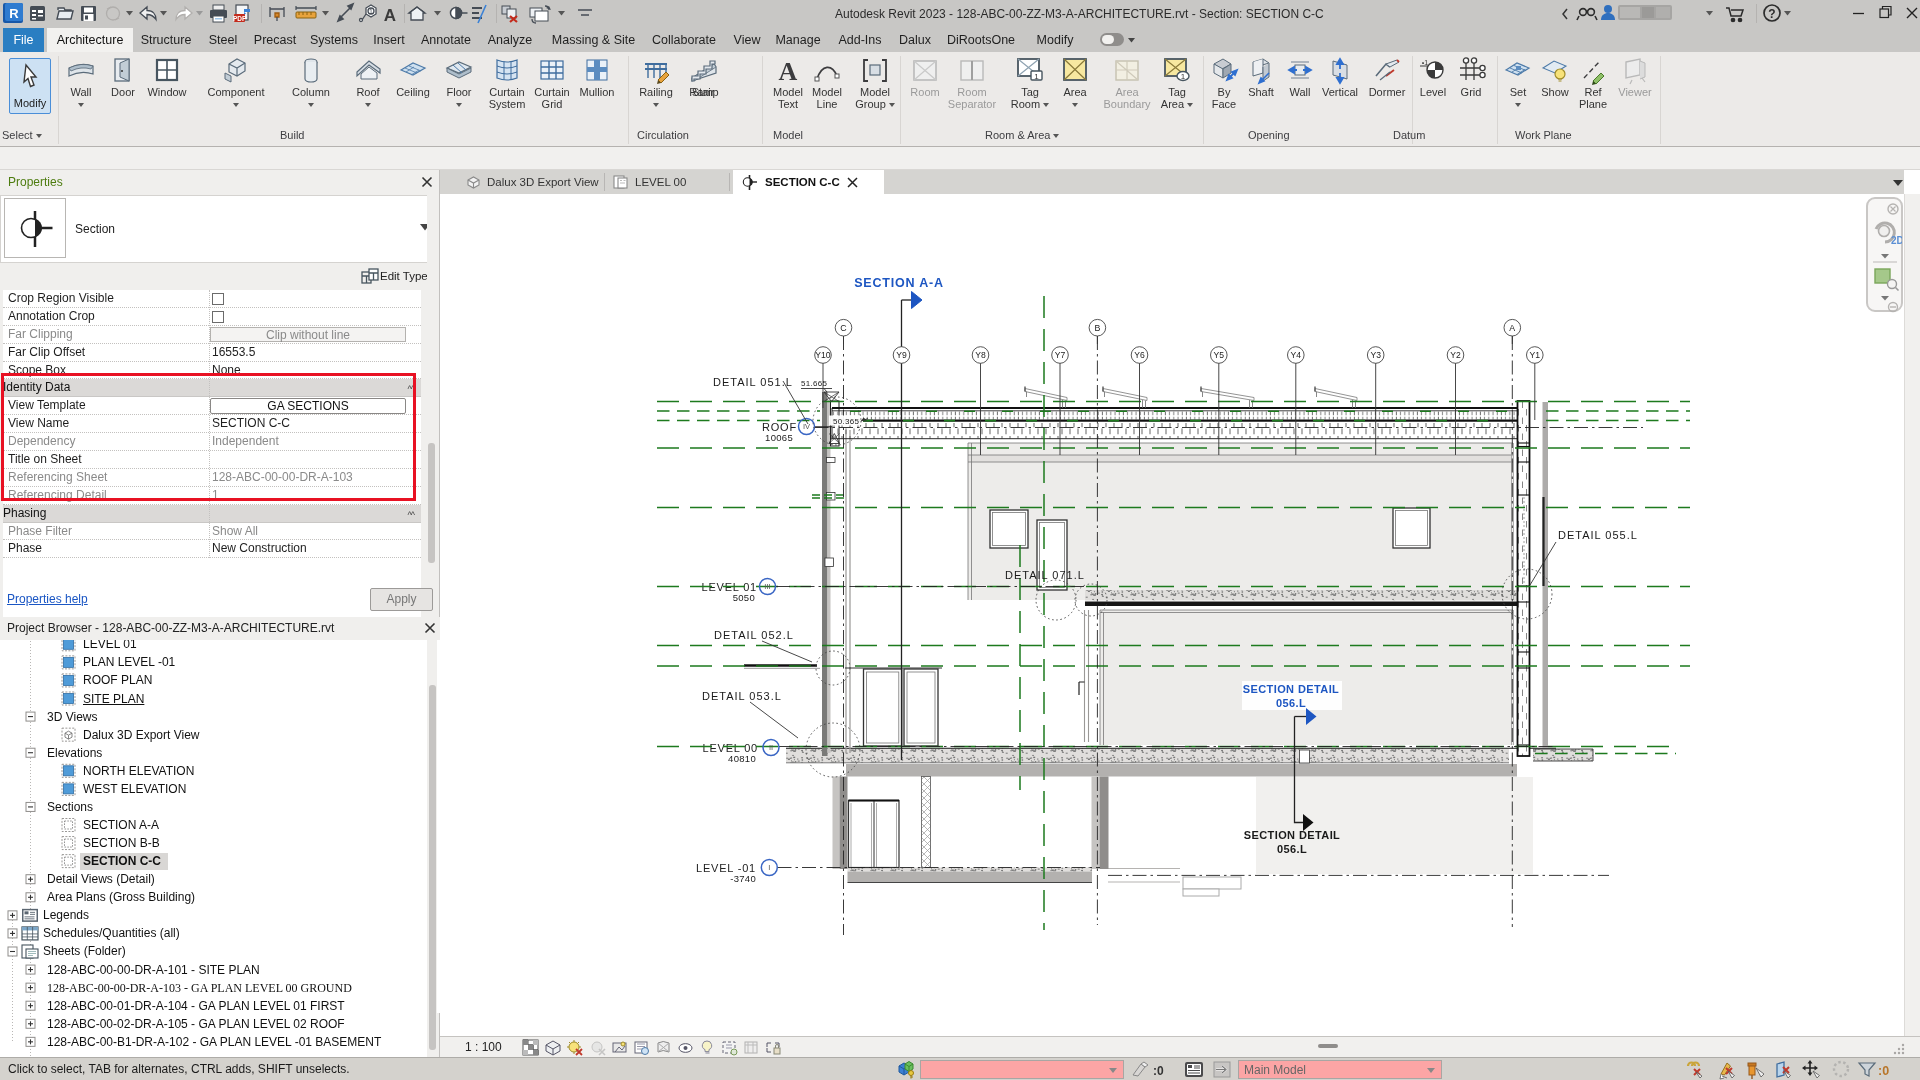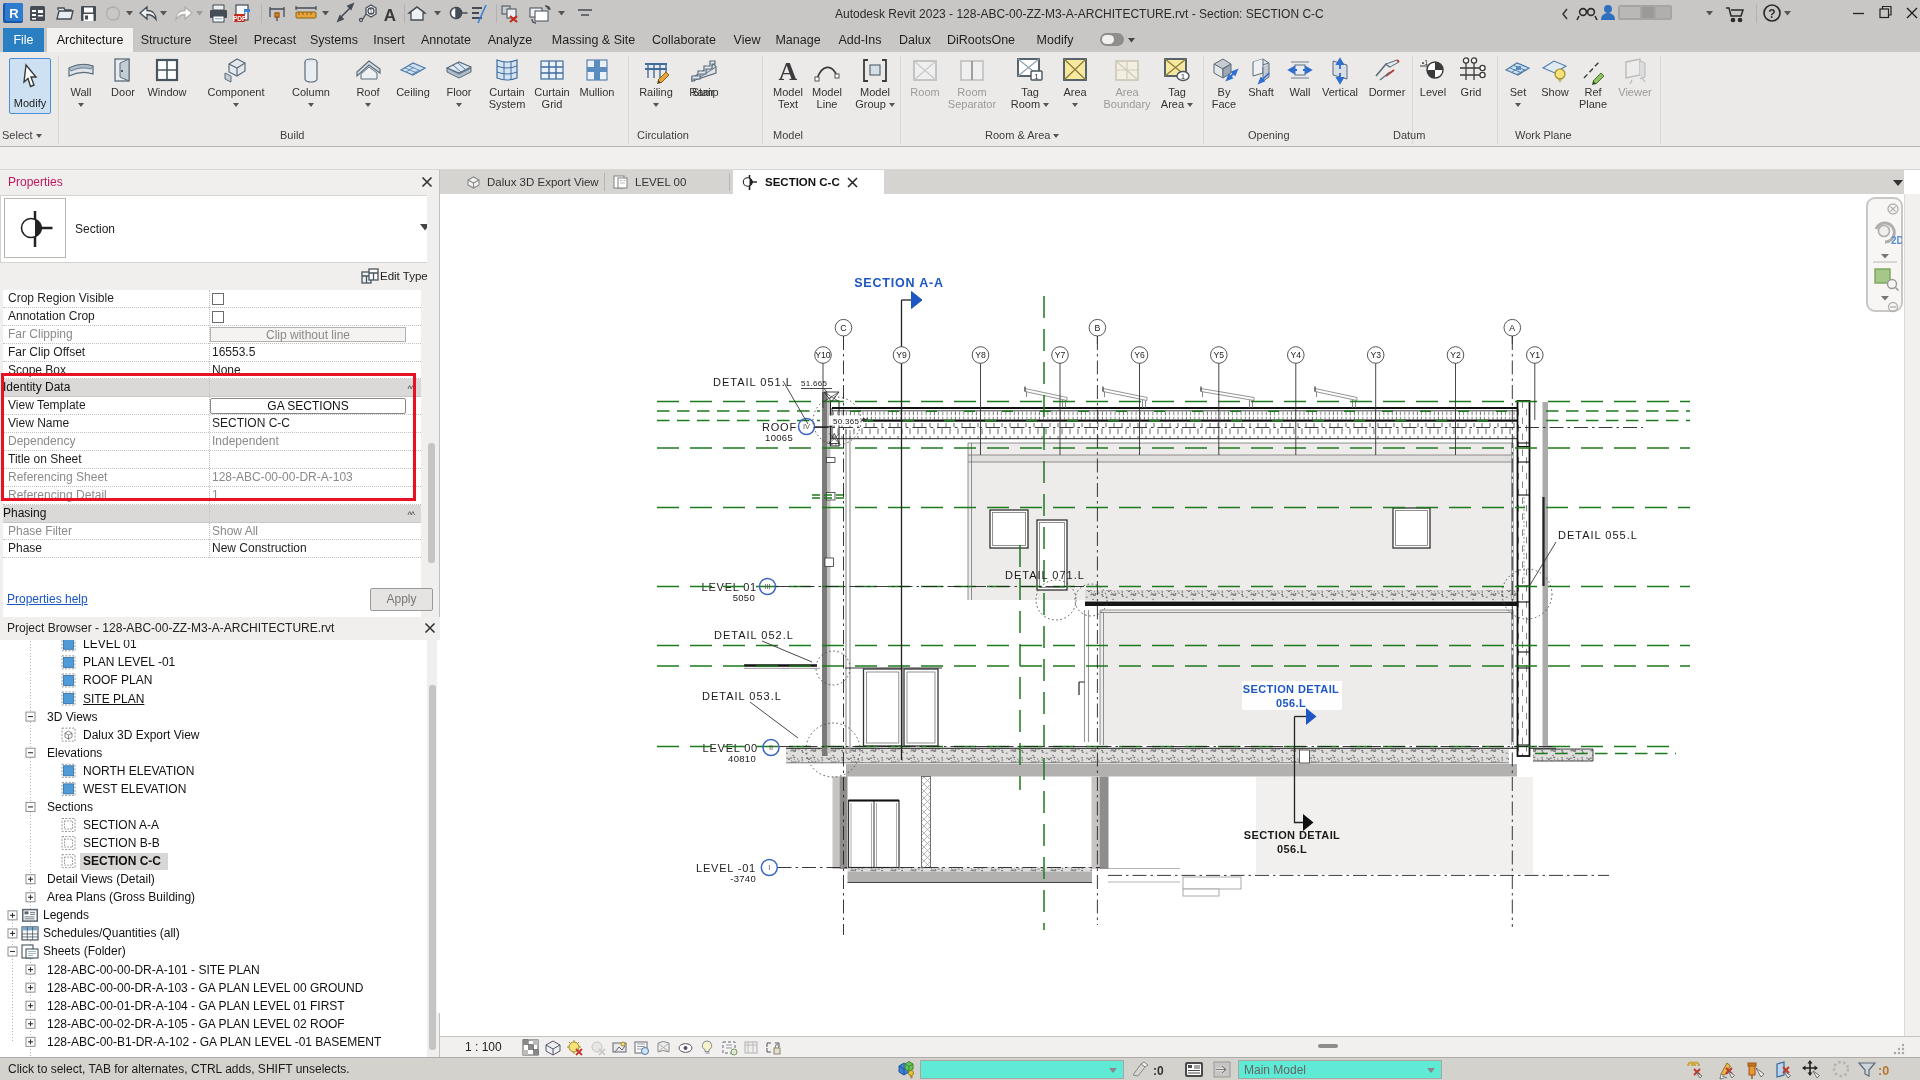--- a/index.html
+++ b/index.html
@@ -19,21 +19,21 @@
 .plabel{position:absolute;top:75px;height:17px;font-size:11px;color:#3d3d40;line-height:17px;white-space:nowrap}
 .tool{position:absolute;top:4px;text-align:center;font-size:11px;color:#333;line-height:12px;white-space:nowrap}
 .tool .cap{margin-top:1px}
 .tool.gray{color:#9a9a9a}
 .drop{display:inline-block;width:0;height:0;border-left:3.5px solid transparent;border-right:3.5px solid transparent;border-top:4px solid #555;vertical-align:middle}
 
 #optbar{position:absolute;left:0;top:147px;width:1920px;height:23px;background:#f1f0ee;border-bottom:1px solid #d9d7d4}
 
 #leftpanel{position:absolute;left:0;top:170px;width:440px;height:887px;background:#f0efed;border-right:1px solid #c2c0be}
 #props{position:absolute;left:0;top:0;width:437px;height:445px}
-#ptitle{position:absolute;left:0;top:0;width:437px;height:25px;font-size:12px;color:#be185d;background:#f0efed}
+#ptitle{position:absolute;left:0;top:0;width:437px;height:25px;font-size:12px;color:#4d7c0f;background:#f0efed}
 #typesel{position:absolute;left:0;top:25px;width:437px;height:68px;background:#fff;border:1px solid #d5d3d0}
 #combo{position:absolute;left:3px;top:95px;width:350px;height:24px;background:#fff;border:1px solid #a8a6a3;font-size:12px;color:#222;line-height:22px;padding-left:5px}
 #grid{position:absolute;left:3px;top:120px;width:418px}
 .prow{position:relative;width:418px;height:17.9px;border-bottom:1px dotted #c3c1bf;font-size:12px;color:#1e1e1e;line-height:17px;background:#fff}
 .prow .lab{position:absolute;left:5px;top:0;white-space:nowrap}
 .prow .val{position:absolute;left:209px;top:0;white-space:nowrap}
 .prow.ro .lab,.prow.ro .val{color:#8a8a8a}
 .phead{position:relative;width:418px;height:17.9px;background:#dbd9d7;font-size:12px;color:#111;line-height:17px;border-bottom:1px solid #c9c7c5}
 .phead .chev{position:absolute;right:7px;top:2px;font-size:9px;color:#444;letter-spacing:-1px}
 .cbox{position:absolute;left:209px;top:3px;width:12px;height:12px;background:#fff;border:1px solid #6b6b6b}
@@ -45,21 +45,21 @@
 
 #canvas{position:absolute;left:440px;top:170px;width:1480px;height:887px;background:#fff}
 #vtabbar{position:absolute;left:0;top:0;width:1464px;height:24px;background:#d5d4d1}
 .vtab{position:absolute;top:0;height:24px;font-size:11.5px;color:#333;line-height:24px}
 .vtab.active{background:#fff;font-weight:bold;color:#111}
 #drawarea{position:absolute;left:0;top:24px;width:1464px;height:842px;background:#fff;overflow:hidden}
 #vscroll{position:absolute;left:1464px;top:24px;width:16px;height:842px;background:#f1f0ee;border-left:1px solid #dddbd8}
 #vcbar{position:absolute;left:0;top:866px;width:1480px;height:21px;background:#f1f0ee;border-top:1px solid #c5c3c0}
 
 #statusbar{position:absolute;left:0;top:1057px;width:1920px;height:23px;background:#d4d2cd;border-top:1px solid #aeaca8;font-size:12px;color:#1a1a1a}
-.sbcombo{position:absolute;background:#5eead4;border:1px solid #a8a6a3;height:19px;font-size:12px;color:#777;line-height:18px}
+.sbcombo{position:absolute;background:#fca5a5;border:1px solid #a8a6a3;height:19px;font-size:12px;color:#777;line-height:18px}
 .chevd{position:absolute;width:0;height:0;border-left:4px solid transparent;border-right:4px solid transparent;border-top:5px solid #888}
 </style></head>
 <body>
 <div id="page">
   <div id="titlebar">
     <svg class="abs" style="left:0;top:0" width="620" height="28" viewBox="0 0 620 28">
 
       <rect x="3" y="3" width="20" height="20" rx="2" fill="#1858a8"></rect>
       <rect x="5" y="3" width="18" height="18" rx="2" fill="#2f7bd0"></rect>
       <text x="14" y="18" font-size="13" font-weight="bold" fill="#fff" text-anchor="middle">R</text>
@@ -727,21 +727,21 @@
             <div class="titem" style="left:83px;top:199.0px;">SECTION A-A</div>
             <div class="titem" style="left:83px;top:217.07000000000002px;">SECTION B-B</div>
             <div class="abs" style="left:80px;top:235.64000000000001px;width:88px;height:17px;background:#d9d7d5"></div>
             <div class="titem" style="left:83px;top:235.14000000000001px;font-weight:bold;">SECTION C-C</div>
             <div class="titem" style="left:47px;top:253.21px;">Detail Views (Detail)</div>
             <div class="titem" style="left:47px;top:271.28000000000003px;">Area Plans (Gross Building)</div>
             <div class="titem" style="left:43px;top:289.35px;">Legends</div>
             <div class="titem" style="left:43px;top:307.42px;">Schedules/Quantities (all)</div>
             <div class="titem" style="left:43px;top:325.49px;">Sheets (Folder)</div>
             <div class="titem" style="left:47px;top:343.56px;">128-ABC-00-00-DR-A-101 - SITE PLAN</div>
-            <div class="titem" style="left:47px;top:361.63px;">128-ABC-00-00-DR-A-103 - GA PLAN LEVEL 00 GROUND</div>
+            <div class="titem" style="left:47px;top:361.63px;font-family:Liberation Serif, serif;">128-ABC-00-00-DR-A-103 - GA PLAN LEVEL 00 GROUND</div>
             <div class="titem" style="left:47px;top:379.7px;">128-ABC-00-01-DR-A-104 - GA PLAN LEVEL 01 FIRST</div>
             <div class="titem" style="left:47px;top:397.77000000000004px;">128-ABC-00-02-DR-A-105 - GA PLAN LEVEL 02 ROOF</div>
             <div class="titem" style="left:47px;top:415.84000000000003px;">128-ABC-00-B1-DR-A-102 - GA PLAN LEVEL -01 BASEMENT</div>
           </div>
       </div>
       <div class="abs" style="left:427px;top:23px;width:10px;height:417px;background:#f0efed"></div>
       <div class="abs" style="left:428.5px;top:68px;width:7px;height:365px;background:#c6c4c2;border-radius:3px"></div>
     </div>
   </div>
   <div id="canvas">

